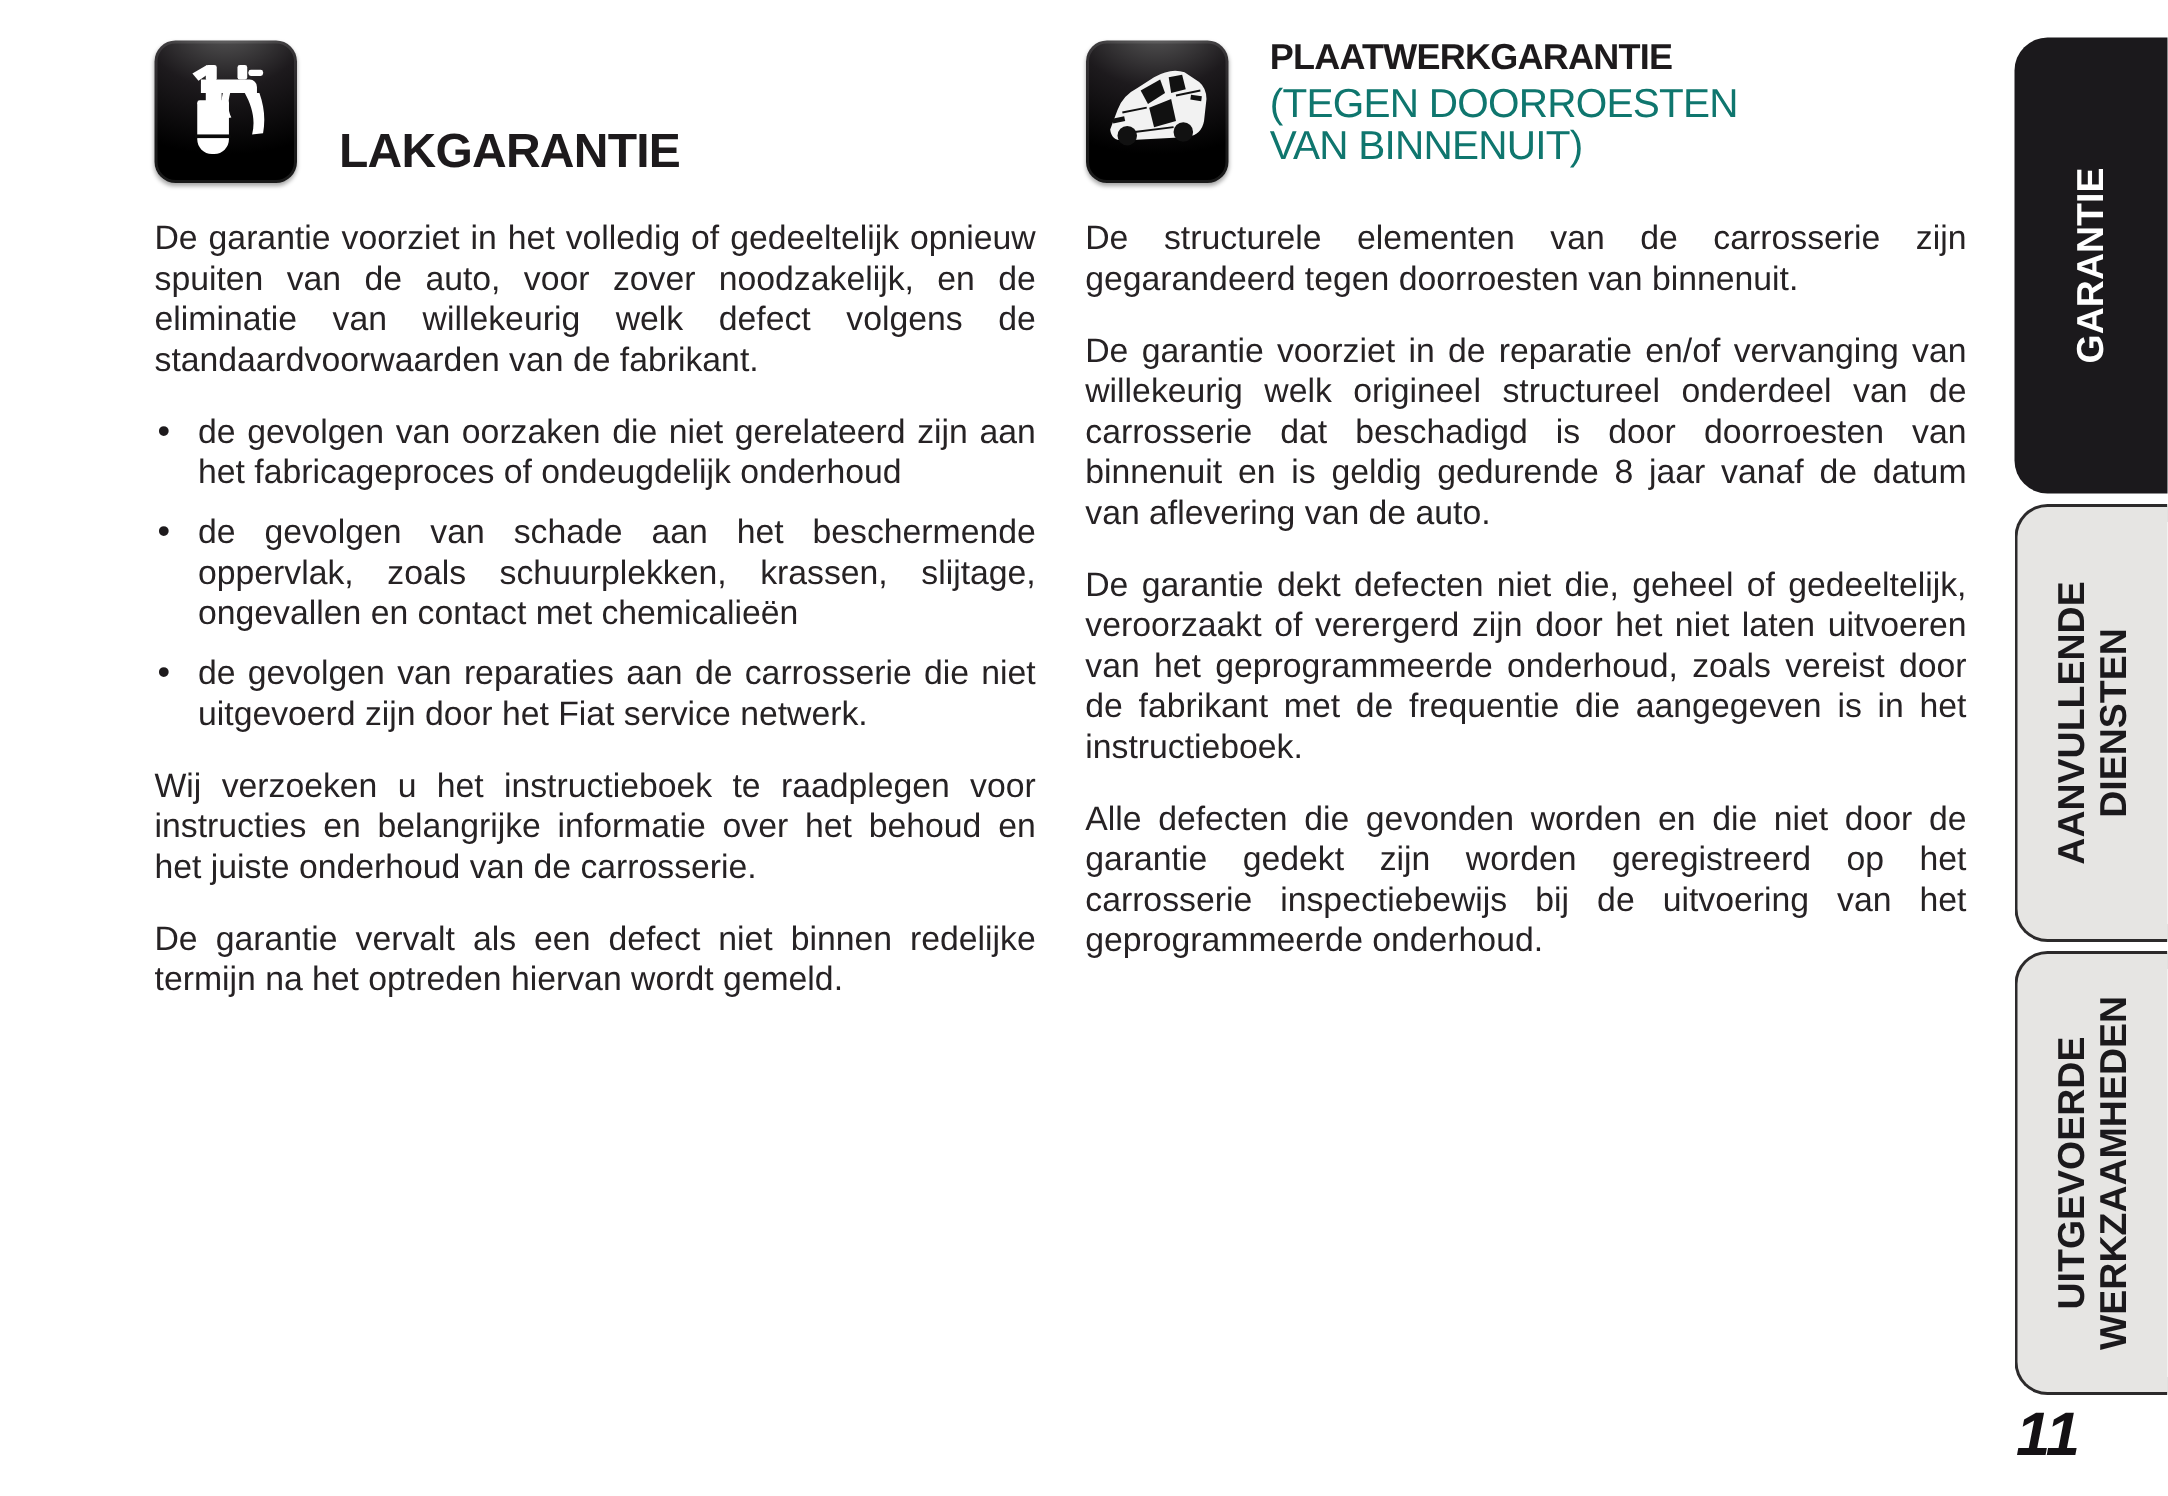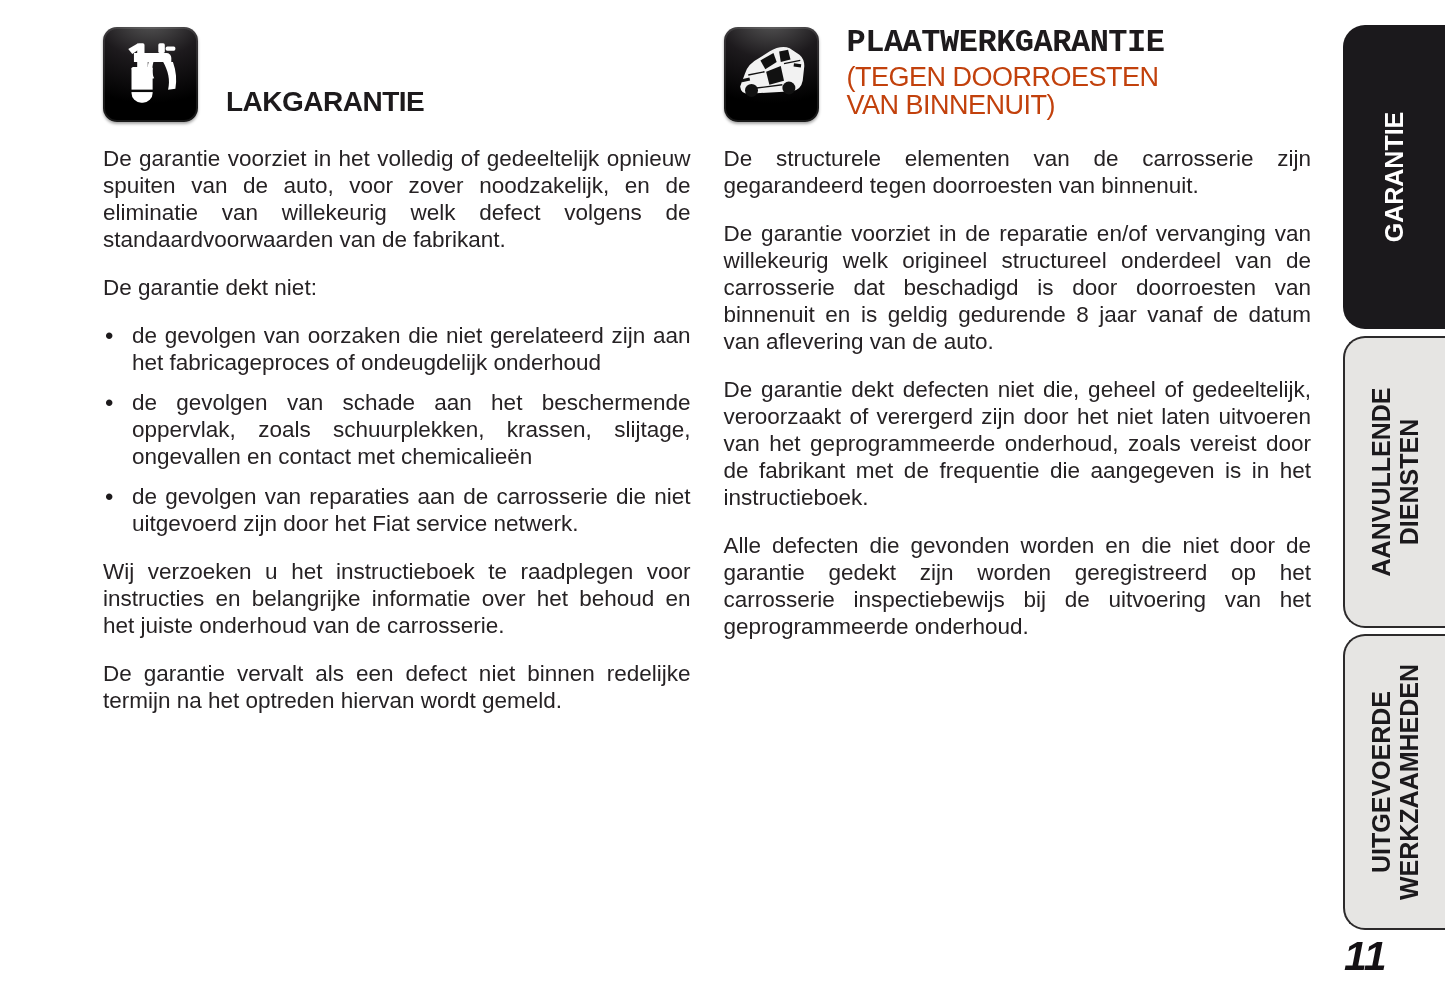--- a/index.html
+++ b/index.html
@@ -23,27 +23,27 @@
 
   .icon-tile {
     flex:0 0 95px; width:95px; height:95px; border-radius:14px;
     background: radial-gradient(ellipse 120% 90% at 50% -10%, #5a5a5a 0%, #1d1a1d 48%, #000000 100%);
     box-shadow: inset 0 0 0 2px rgba(255,255,255,0.10), 0 2px 3px rgba(0,0,0,0.35);
     display:flex; align-items:center; justify-content:center;
   }
   .icon-tile svg { width:78px; height:78px; display:block; }
 
   h1.section-title {
-    font-size:28px; font-weight:bold; line-height:1;
+    font-size:32px; font-weight:bold; line-height:1;
     letter-spacing:-0.5px; margin:0 4px 6px 0; color:#1d1a1c;
   }
-  h1.section-title.compact { font-size:32px; margin:0;font-family:Liberation Mono, monospace; }
+  h1.section-title.compact { font-size:24px; margin:0; }
   .subtitle {
     font-size:27px; font-weight:normal; line-height:1.05;
-    letter-spacing:-0.5px; margin-top:4px; color:#c2410c;
+    letter-spacing:-0.5px; margin-top:4px; color:#0f766e;
     white-space:pre-line;
   }
 
   p.body-text {
     font-size:22.5px; line-height:27px; text-align:justify;
     margin:0 0 21px 0;
   }
 
   ul.bullet-list { list-style:none; margin:0 0 21px 0; padding:0; }
   ul.bullet-list li {
@@ -109,21 +109,20 @@
             <path d="M24 40 h26 a0 0 0 0 1 0 0 v30 a12 12 0 0 1 -12 12 h-2 a12 12 0 0 1 -12 -12 z"></path>
           </g>
           <rect x="22" y="66" width="30" height="3" fill="#0a0a0a"></rect>
           <rect x="24" y="38" width="26" height="4" rx="2" fill="#ffffff"></rect>
         </svg>
       </div>
       <h1 class="section-title">LAKGARANTIE</h1>
     </div>
 
     <p class="body-text">De garantie voorziet in het volledig of gedeeltelijk opnieuw spuiten van de auto, voor zover noodzakelijk, en de eliminatie van willekeurig welk defect volgens de standaardvoorwaarden van de fabrikant.</p>
-    <p class="body-text">De garantie dekt niet:</p>
 
     <ul class="bullet-list">
       <li>de gevolgen van oorzaken die niet gerelateerd zijn aan het fabricageproces of ondeugdelijk onderhoud</li>
       <li>de gevolgen van schade aan het beschermende oppervlak, zoals schuurplekken, krassen, slijtage, ongevallen en contact met chemicalieën</li>
       <li>de gevolgen van reparaties aan de carrosserie die niet uitgevoerd zijn door het Fiat service netwerk.</li>
     </ul>
 
     <p class="body-text">Wij verzoeken u het instructieboek te raadplegen voor instructies en belangrijke informatie over het behoud en het juiste onderhoud van de carrosserie.</p>
     <p class="body-text">De garantie vervalt als een defect niet binnen redelijke termijn na het optreden hiervan wordt gemeld.</p>
   </section>

